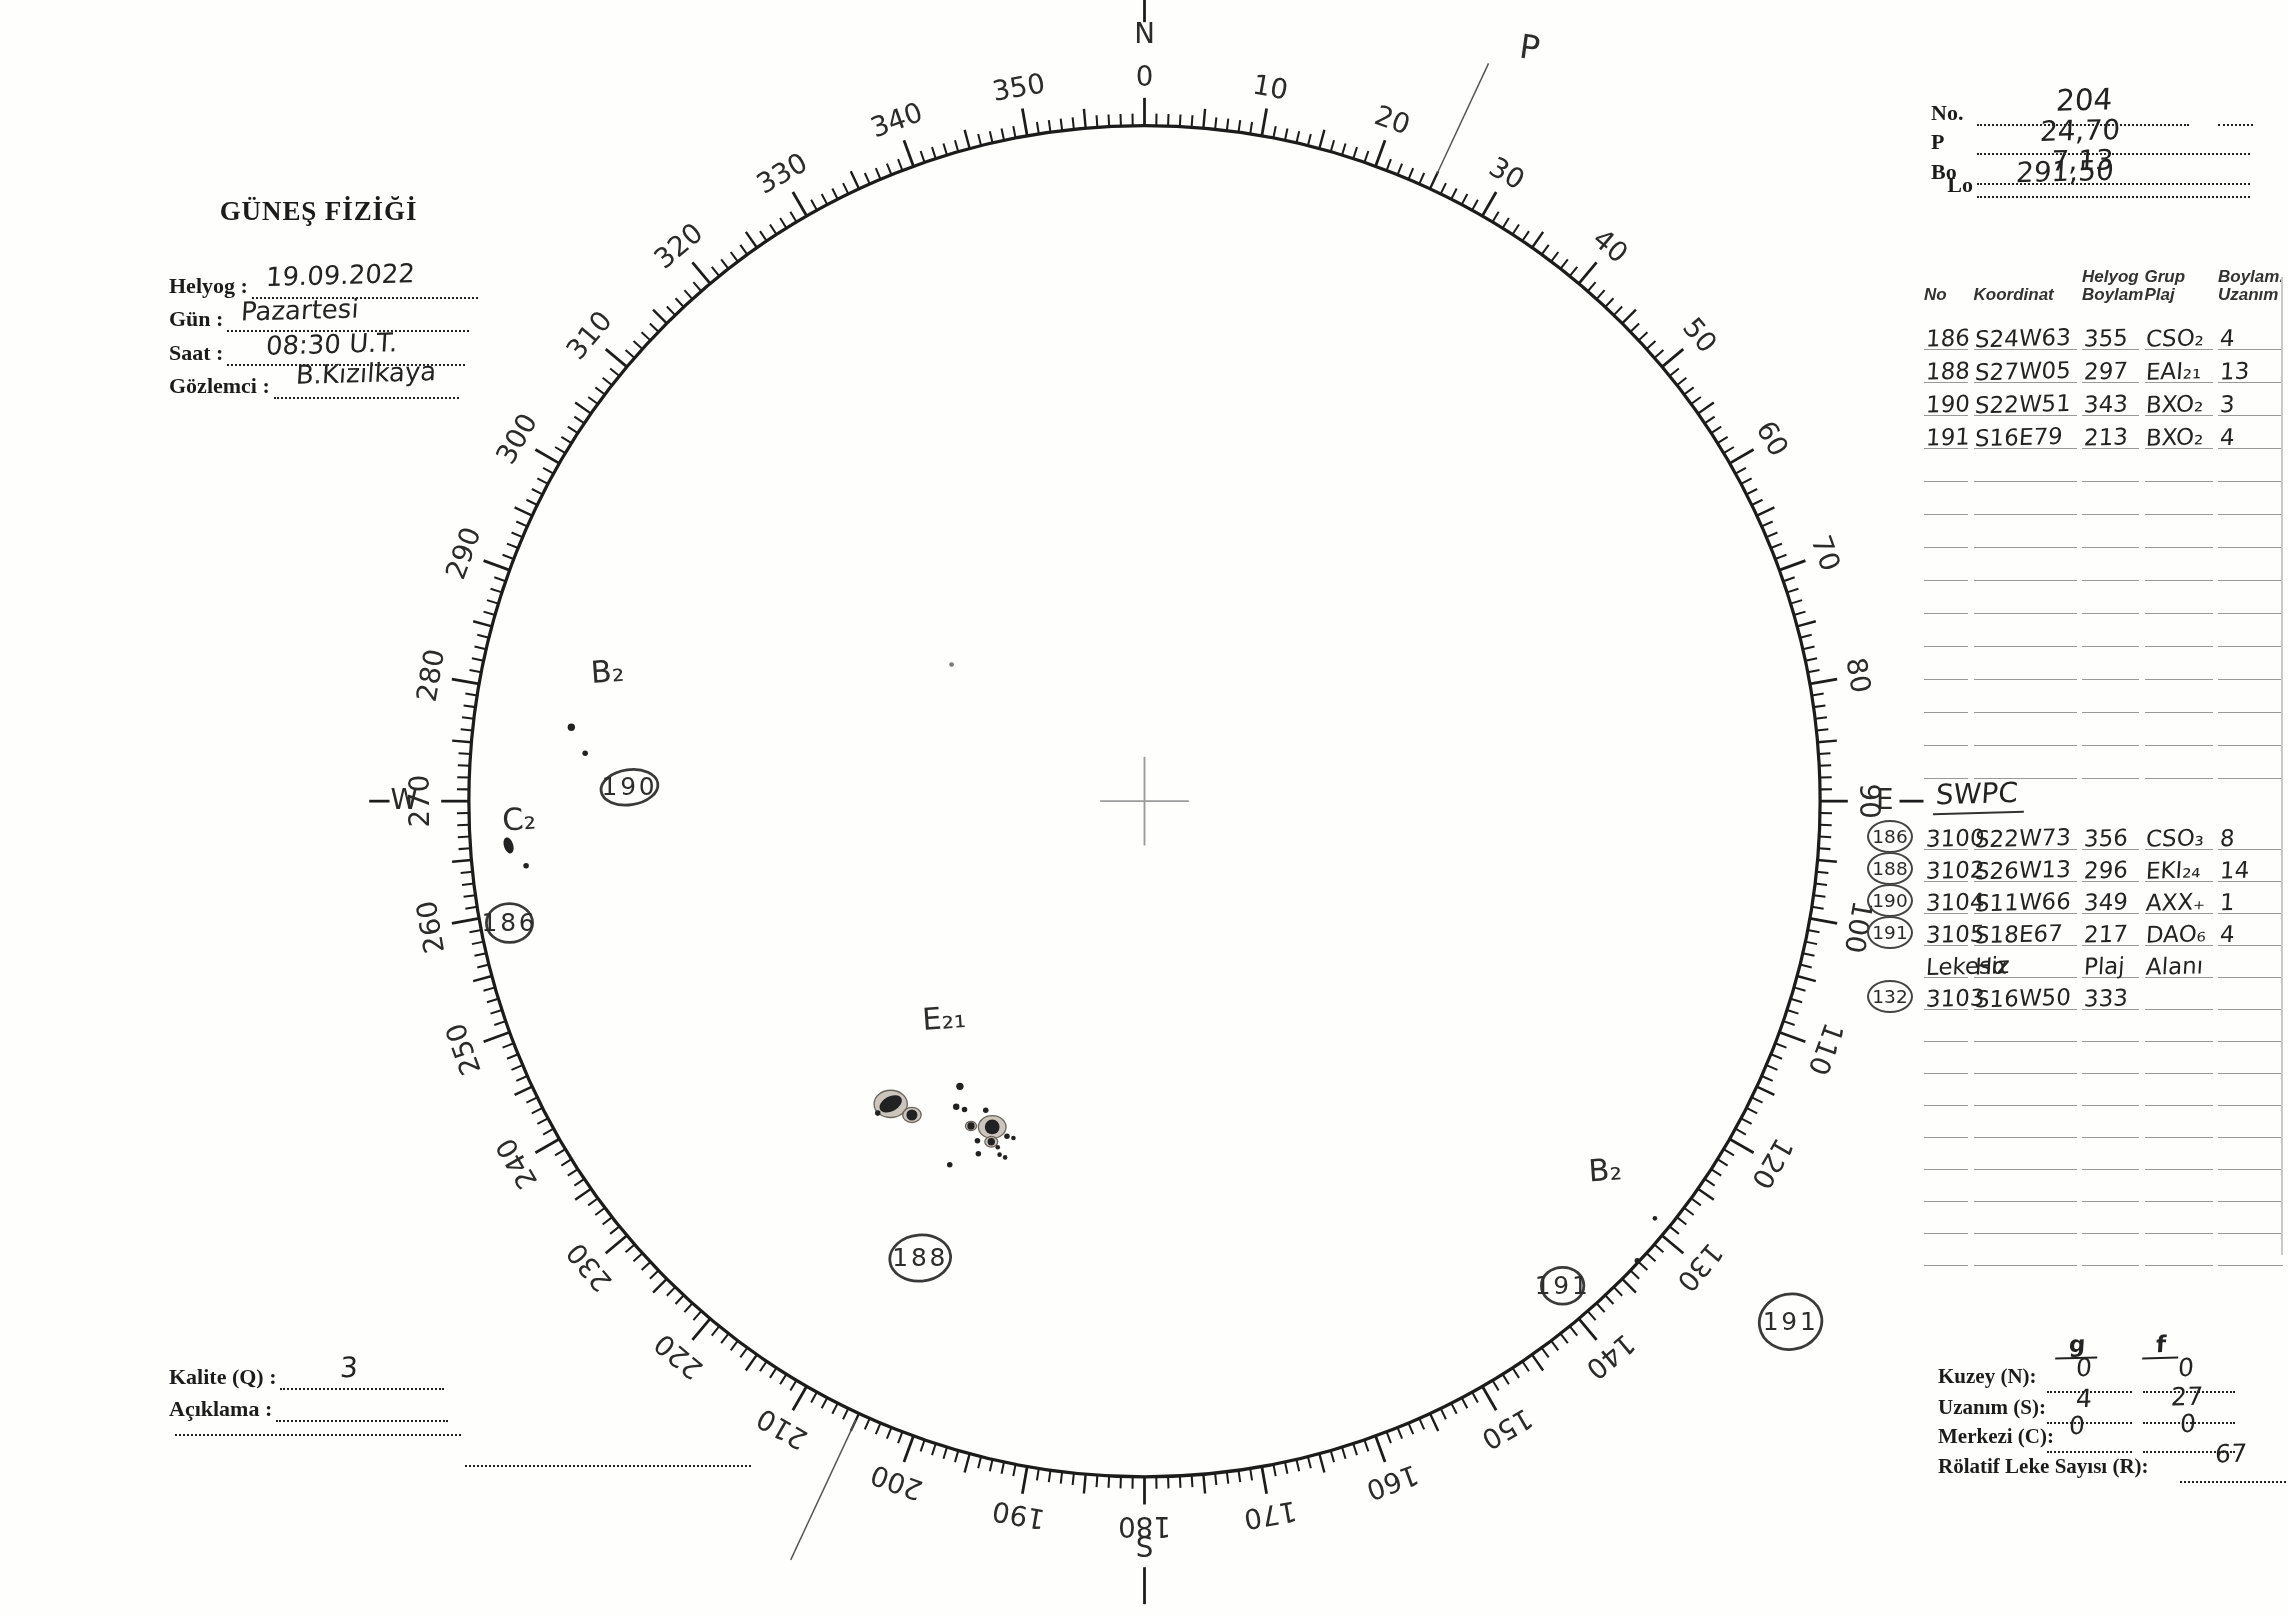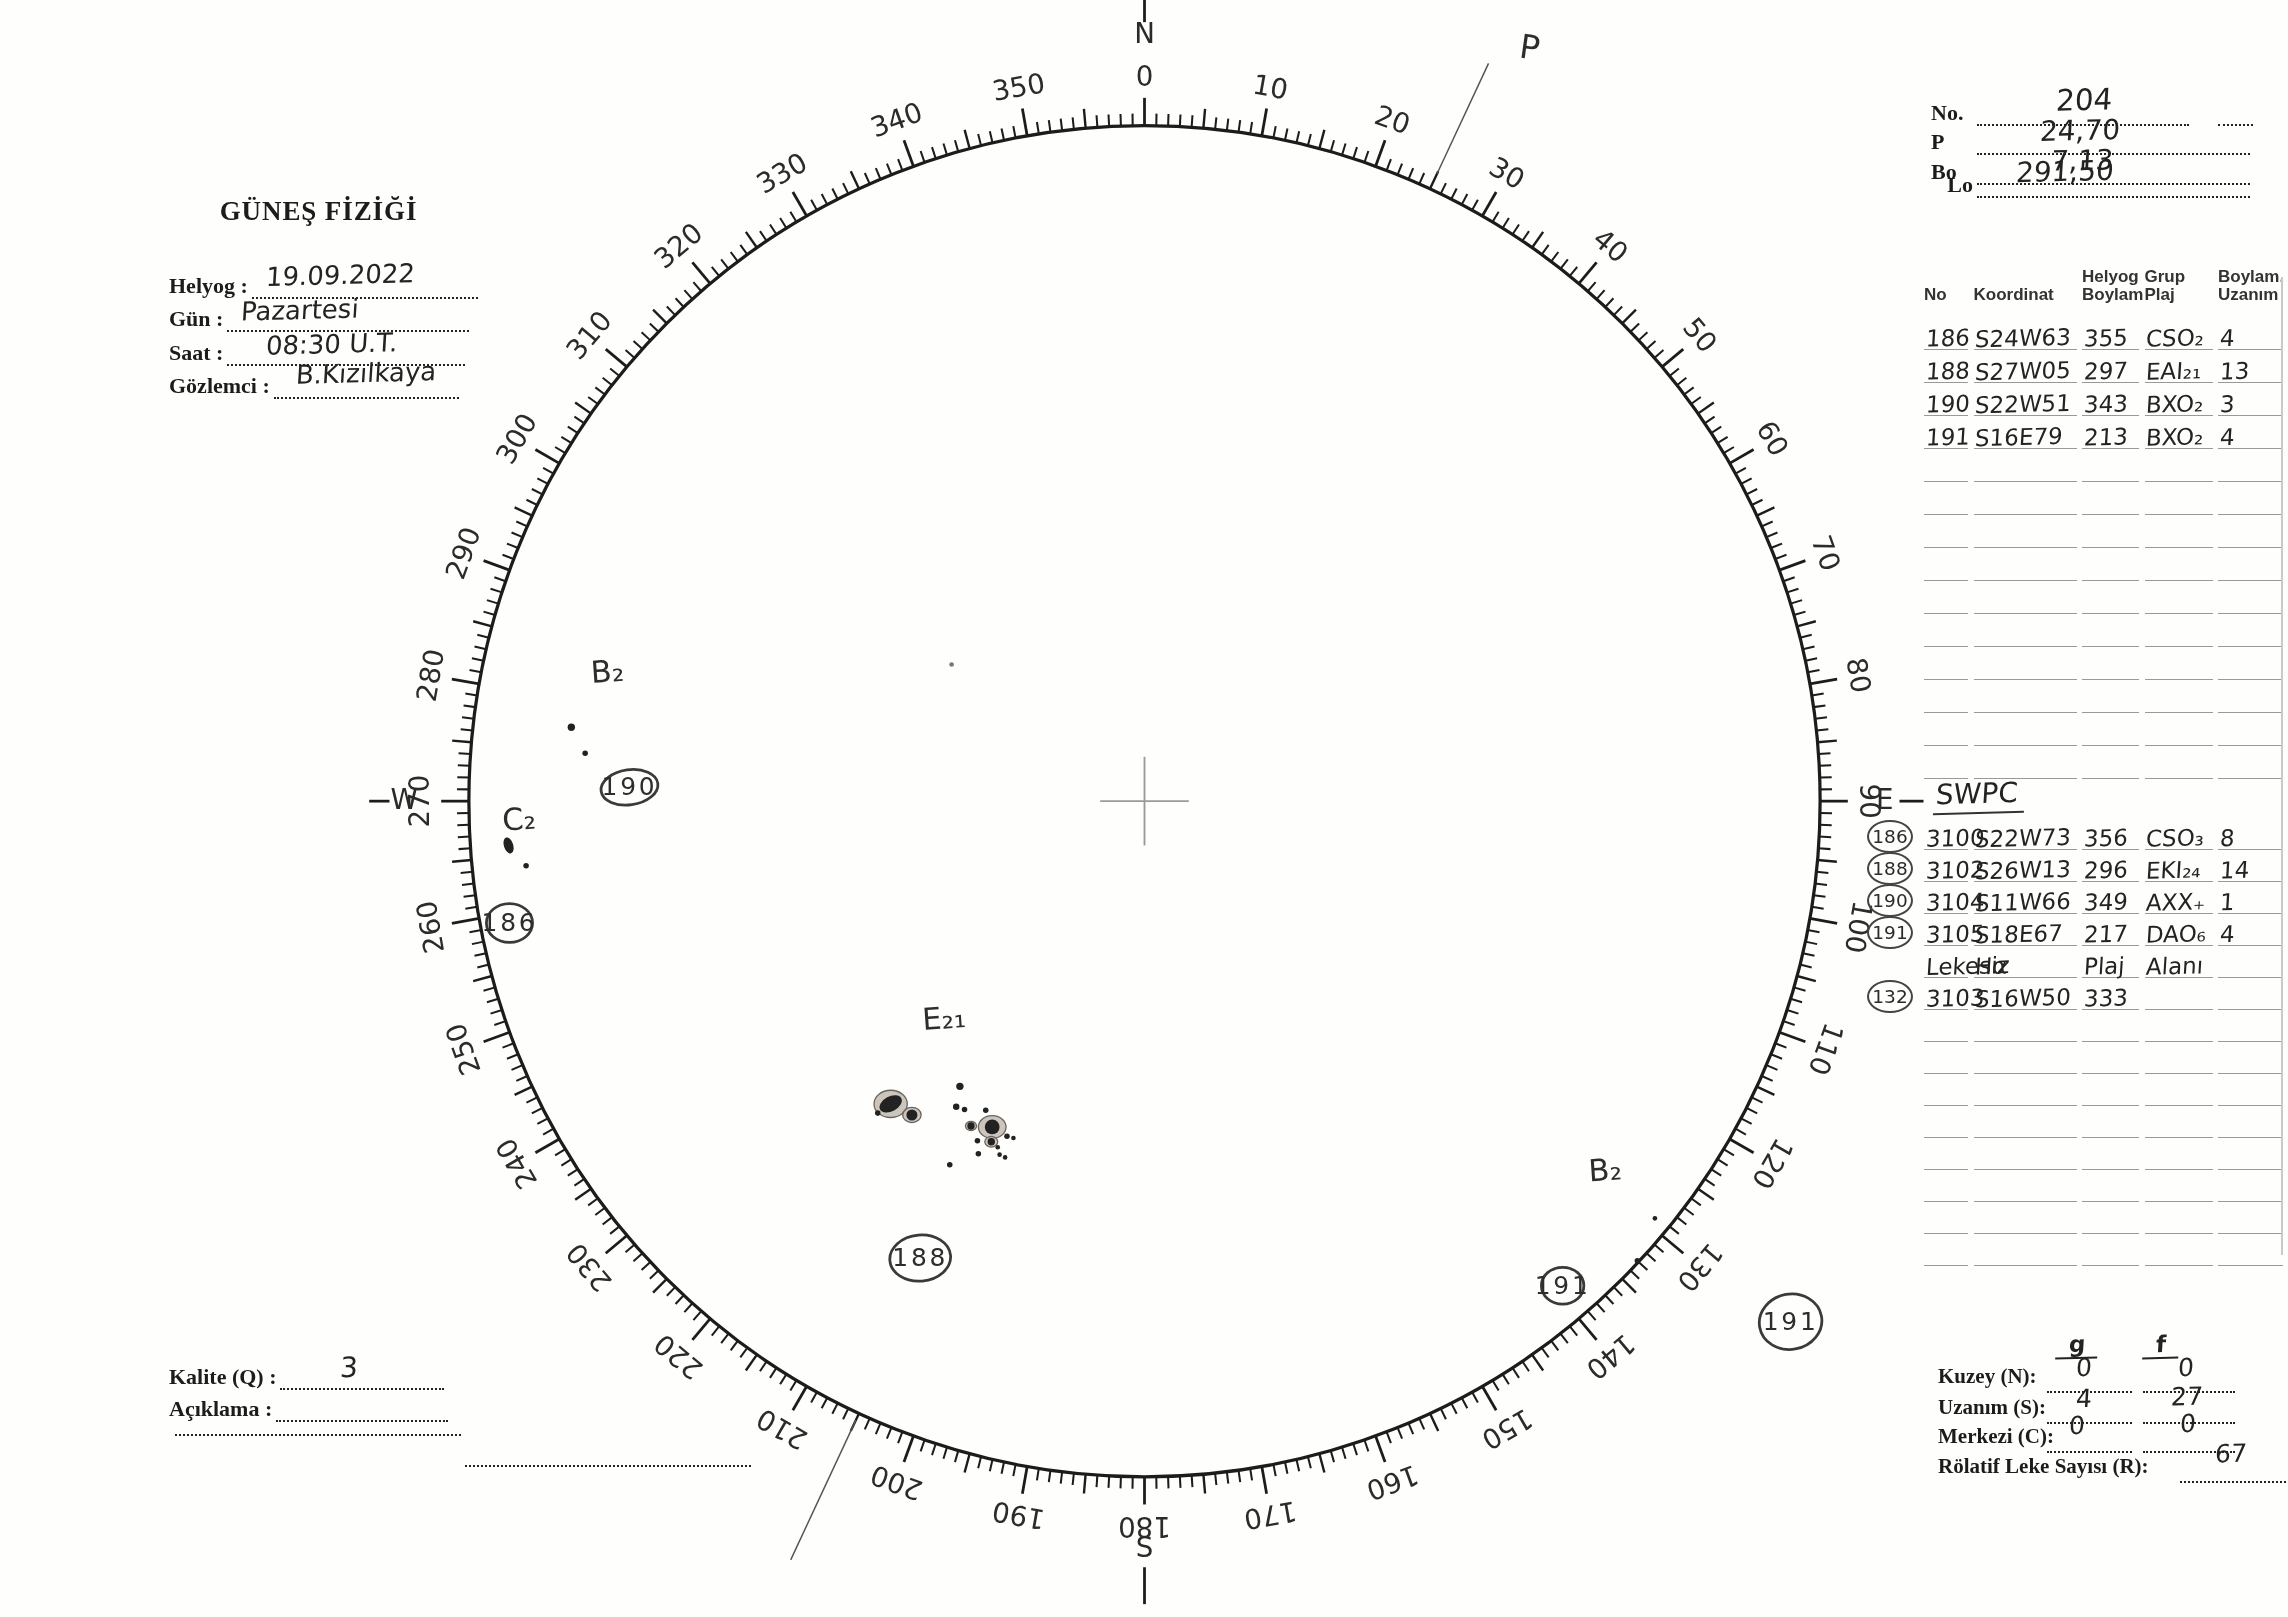--- a/index.html
+++ b/index.html
@@ -13,21 +13,21 @@
   .formtitle{left:97px;top:196px;width:443px;text-align:center;font-weight:bold;font-size:27px;letter-spacing:0.9px;}
   .fieldrow{position:absolute;white-space:nowrap;}
   .flabel{font-weight:bold;font-size:22px;}
   .dots{display:inline-block;border-bottom:2.8px dotted #222;height:20px;vertical-align:-5.5px;position:relative;}
   
   .hand{font-family:"DejaVu Sans",sans-serif;color:#232323;transform:rotate(-1.5deg) skewX(-5deg);display:inline-block;}
   .hv{position:absolute;font-size:25px;white-space:nowrap;}
   
   .rt-head{position:absolute;left:1924px;top:268px;width:362px;display:flex;gap:5.5px;
            font-family:"Liberation Sans",sans-serif;font-weight:bold;font-size:17px;line-height:1.05;color:#333;}
-  .rt-head div{display:flex;align-items:flex-end;}
+  .rt-head div{display:flex;align-items:flex-end;font-style:italic;}
   .rt-rows{position:absolute;left:1924px;top:317px;width:362px;}
   .trow{position:relative;display:flex;gap:5.5px;height:33px;}
   .tcell{border-bottom:1.8px solid #999;position:relative;}
   .tcell .hv{left:1.8px;bottom:-1.8px;font-size:23px;}
   .swpc-rows{position:absolute;left:1924px;top:818px;width:362px;}
   .swpc-rows .trow{height:32px;}
   .tag{position:absolute;left:-57px;top:1.8px;width:42px;height:29.5px;border:2.8px solid #444;border-radius:50%;
        display:flex;align-items:center;justify-content:center;font-family:"DejaVu Sans",sans-serif;font-size:18.5px;color:#2a2a2a;}
   .swpc-title{position:absolute;left:1934px;top:777px;font-size:28px;border-bottom:2.8px solid #333;padding:0 7.4px 1.8px 1.8px;}
   

